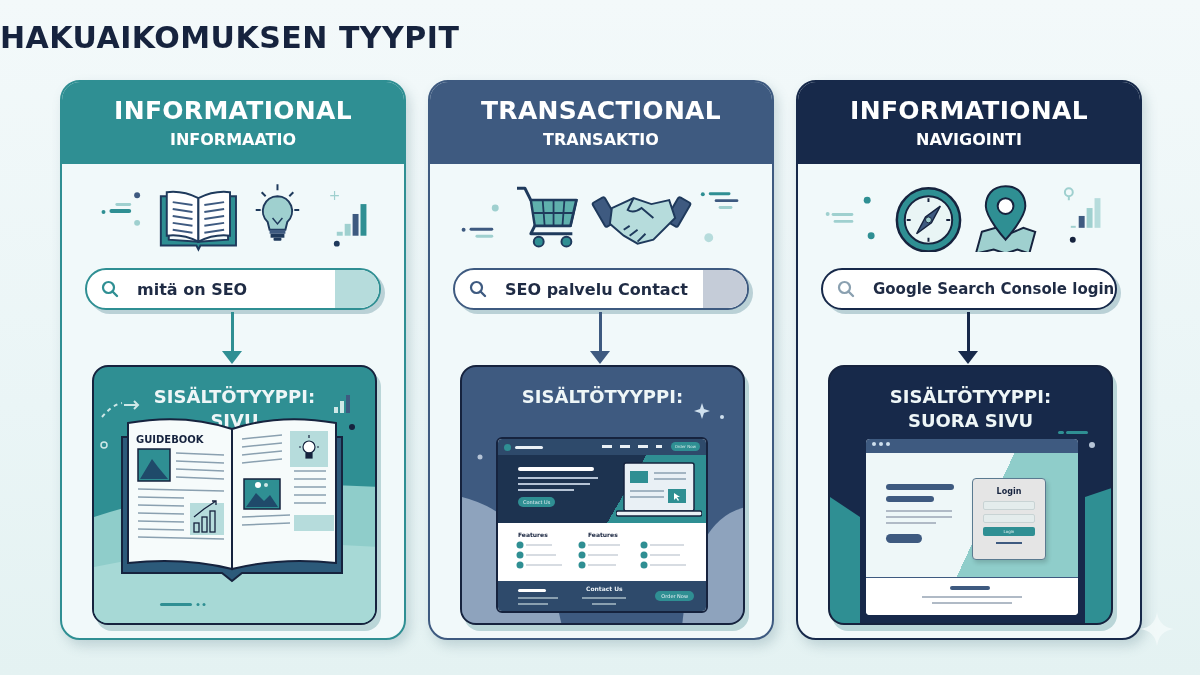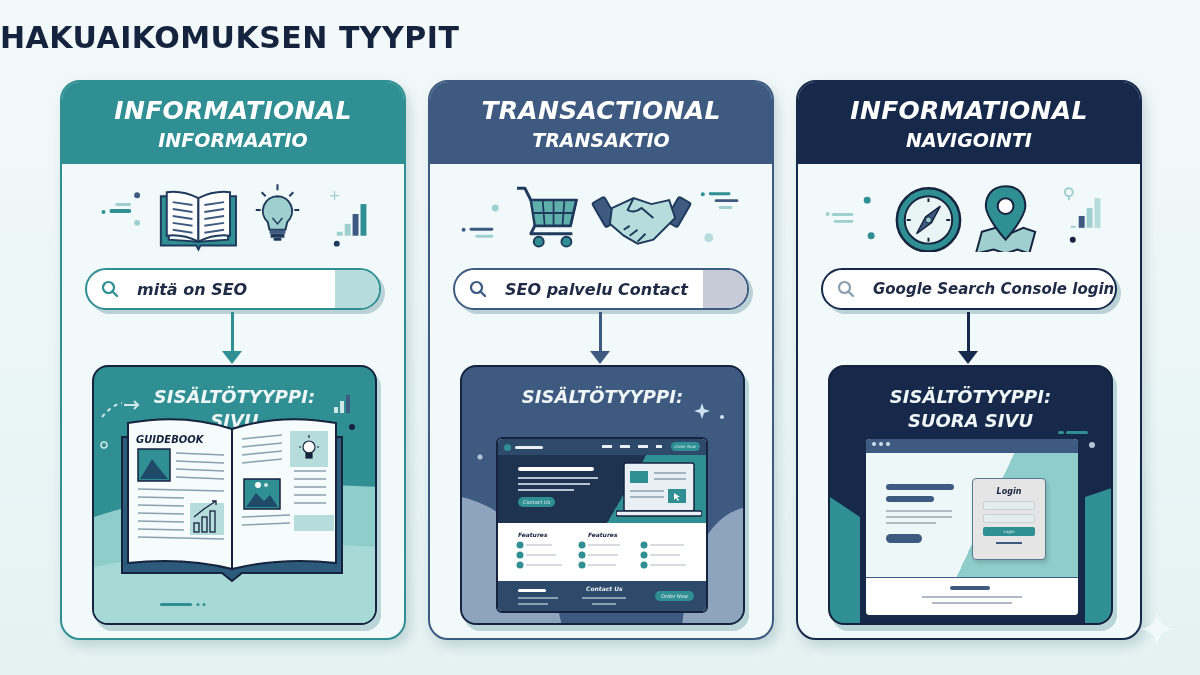--- a/index.html
+++ b/index.html
@@ -12,28 +12,27 @@
   .title {
     position: absolute; left: 0; top: 20px; width: 1200px; text-align: left;
     font-size: 30px; font-weight: 800; color: #16233e; letter-spacing: 0.5px;
   }
   .panel {
     position: absolute; top: 80px; width: 346px; height: 560px;
     border-radius: 20px; background: #f1f9fa;
     border: 2px solid var(--c);
     box-shadow: 4px 6px 12px rgba(80,120,130,0.25);
     overflow: hidden;
-    font-style: italic;
   }
   .panel-head {
     height: 82px; background: var(--c); color: #fff; text-align: center;
     padding-top: 14px;
   }
   .panel-head .en { font-size: 25px; font-weight: 700; letter-spacing: 0.3px; line-height: 30px; }
-  .panel-head .fi { font-size: 19px; font-weight: 700; line-height: 24px; margin-top: 2px; }
+  .panel-head .fi { font-size: 16px; font-weight: 700; line-height: 24px; margin-top: 2px; }
   .icons { position: absolute; left: 0; top: 90px; width: 100%; height: 80px; }
   .search {
     position: absolute; left: 23px; top: 186px; width: 296px; height: 42px;
     border-radius: 22px; background: #fff; border: 2.5px solid var(--c);
     box-shadow: 4px 4px 0 rgba(120,160,170,0.45);
     display: flex; align-items: center; padding-left: 14px; overflow: hidden;
   }
   .search .tail { position: absolute; right: 0; top: 0; width: 44px; height: 100%; background: var(--tail); }
   .search .q { font-size: 16px; font-weight: 700; color: #1f2b44; margin-left: 18px; white-space: nowrap; position: relative; z-index: 1; }
   .arrow { position: absolute; left: 169px; top: 230px; width: 3px; height: 40px; background: var(--c); }

